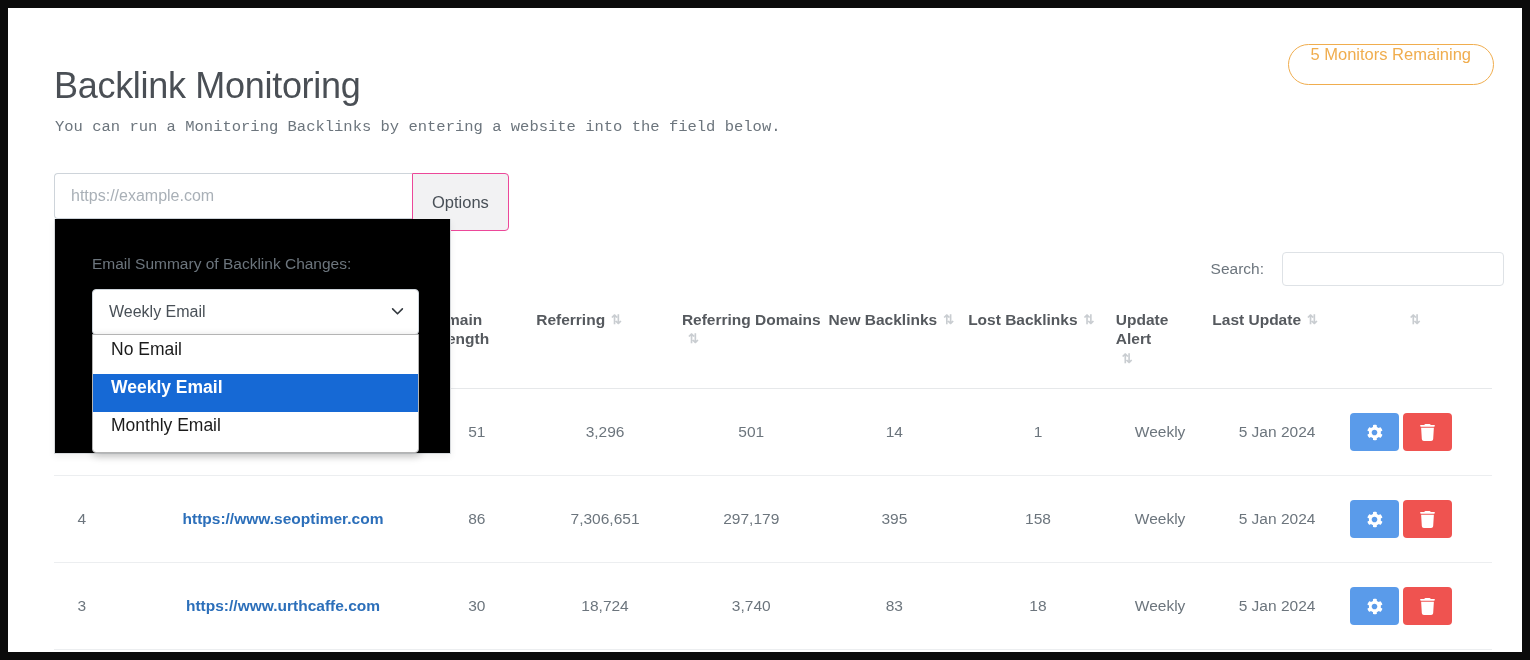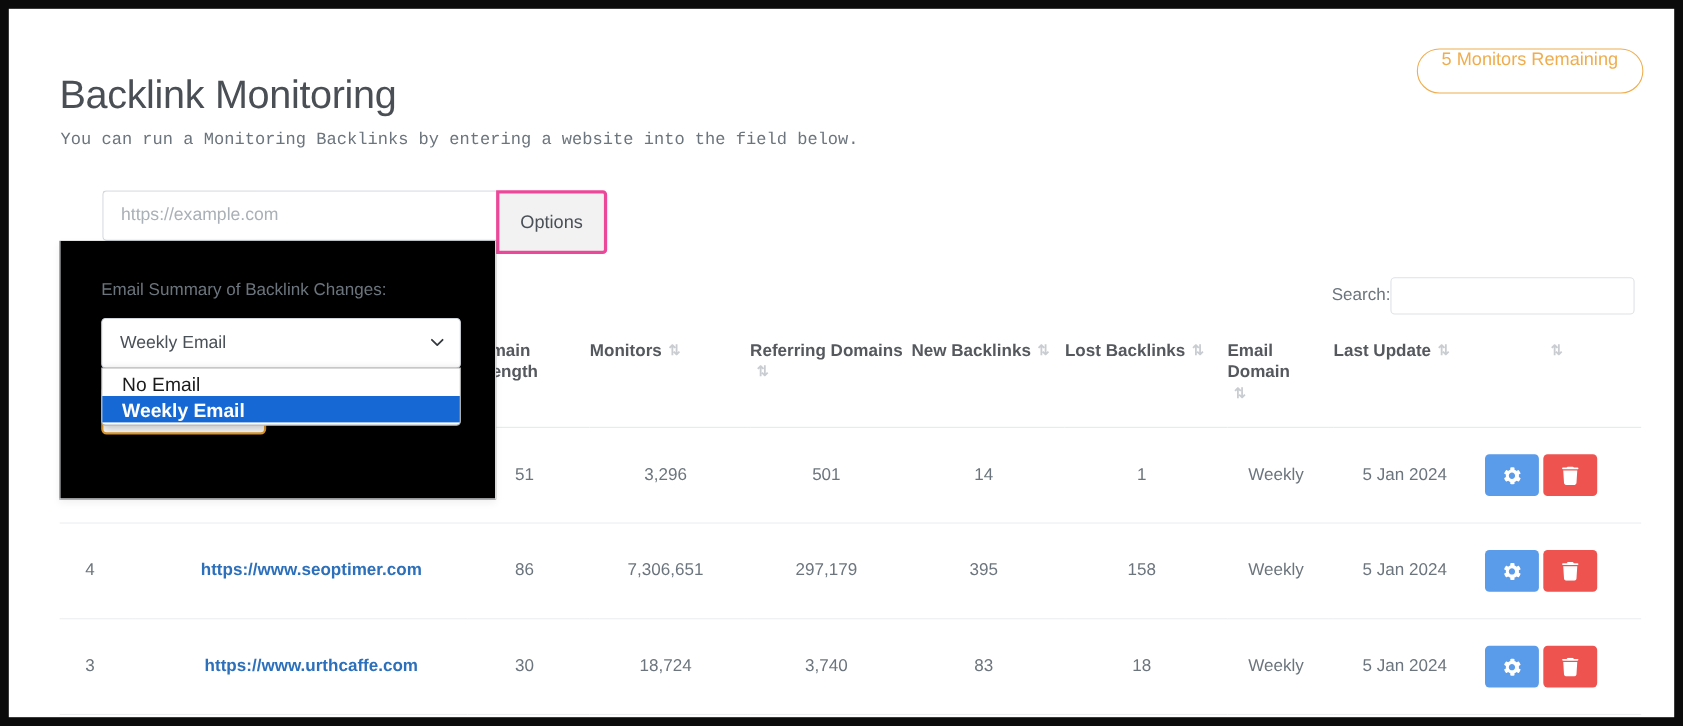--- a/index.html
+++ b/index.html
@@ -63,27 +63,26 @@
     width: 358px; height: 46px;
     border: 1px solid #ced4da;
     border-right: none;
     border-radius: 4px 0 0 4px;
     padding: 0 16px;
     font-size: 16px;
     color: #495057;
     background: #fff;
     outline: none;
     font-family: "Liberation Sans", sans-serif;
-    margin-left: 39px;
   }
   .url-input::placeholder { color: #a9b0b7; }
   .options-btn {
     height: 58px;
     padding: 0 19px;
-    border: 3px solid #ec4899;
+    border: 1px solid #ec4899;
     border-radius: 0 4px 4px 0;
     background: #f2f2f3;
     color: #495057;
     font-size: 16.5px;
     cursor: pointer;
     font-family: "Liberation Sans", sans-serif;
     white-space: nowrap;
   }
 
   
@@ -143,41 +142,41 @@
     left: 37px; top: 115px;
     width: 327px;
     background: #ffffff;
     border: 1px solid #b4b4b4;
     border-radius: 0 0 4px 4px;
     box-shadow: 1px 3px 8px rgba(0,0,0,0.22);
     z-index: 40;
     padding: 1px 0 2px 0;
   }
   .select-option {
-    height: 24px;
+    height: 38px;
     line-height: 27px;
     padding: 0 0 0 18px;
     font-size: 17.5px;
     color: #1b1b1b;
     font-family: "Liberation Sans", sans-serif;
     cursor: pointer;
     white-space: nowrap;
   }
   .select-option.selected {
     background: #1669d5;
     color: #ffffff;
     font-weight: 700;
   }
 
   
   .search-wrap {
     position: absolute;
-    right: 36px; top: 244px;
+    right: 18px; top: 244px;
     display: flex; align-items: center;
-    gap: 0;
+    gap: 18px;
   }
   .search-label { font-size: 15.5px; color: #6c757d; }
   .search-input {
     width: 222px; height: 34px;
     border: 1px solid #dee2e6;
     border-radius: 4px;
     padding: 0 10px;
     font-size: 14px;
     color: #495057;
     outline: none;
@@ -288,20 +287,21 @@
       <svg class="chev" viewBox="0 0 16 16">
         <path d="M2 5 L8 11 L14 5" stroke="#343a40" stroke-width="2" fill="none" stroke-linecap="round" stroke-linejoin="round"></path>
       </svg>
     </div>
 
     <button class="save-btn">Save</button>
 
     <div class="select-listbox">
       <div class="select-option">No Email</div>
       <div class="select-option selected">Weekly Email</div>
+      <div class="select-option">Monthly Email</div>
     </div>
   </div>
 
   <div class="search-wrap">
     <span class="search-label">Search:</span>
     <input class="search-input" type="text" placeholder="" style="">
   </div>
 
   <div class="table-wrap">
     <table class="monitor-table">
@@ -318,33 +318,33 @@
           <col class="col-act">
       </colgroup>
       <thead>
         <tr>
           <th></th>
           <th></th>
           <th>
             <span class="th-inner">Domain Strength</span><span class="sort-icon">⇅</span>
           </th>
           <th>
-            <span class="th-inner">Monitors</span><span class="sort-icon">⇅</span>
+            <span class="th-inner">Referring</span><span class="sort-icon">⇅</span>
           </th>
           <th>
             <span class="th-inner">Referring Domains</span><span class="sort-icon">⇅</span>
           </th>
           <th>
             <span class="th-inner">New Backlinks</span><span class="sort-icon">⇅</span>
           </th>
           <th>
             <span class="th-inner">Lost Backlinks</span><span class="sort-icon">⇅</span>
           </th>
           <th>
-            <span class="th-inner">Email Domain</span><span class="sort-icon">⇅</span>
+            <span class="th-inner">Update Alert</span><span class="sort-icon">⇅</span>
           </th>
           <th>
             <span class="th-inner">Last Update</span><span class="sort-icon">⇅</span>
           </th>
           <th>
             <span class="sort-icon" style="margin-left:60px;">⇅</span>
           </th>
         </tr>
       </thead>
       <tbody>

